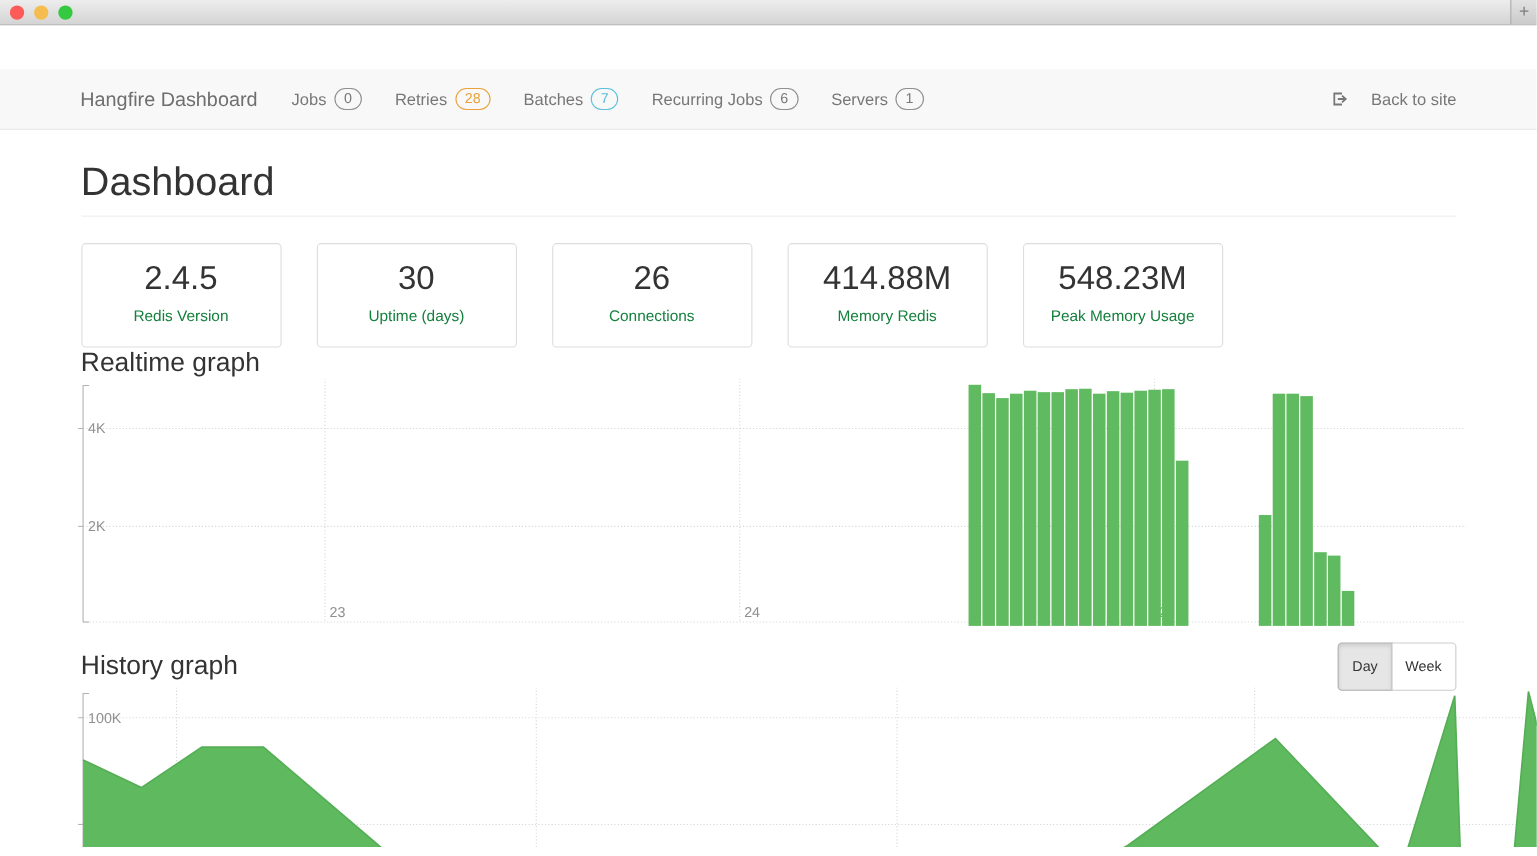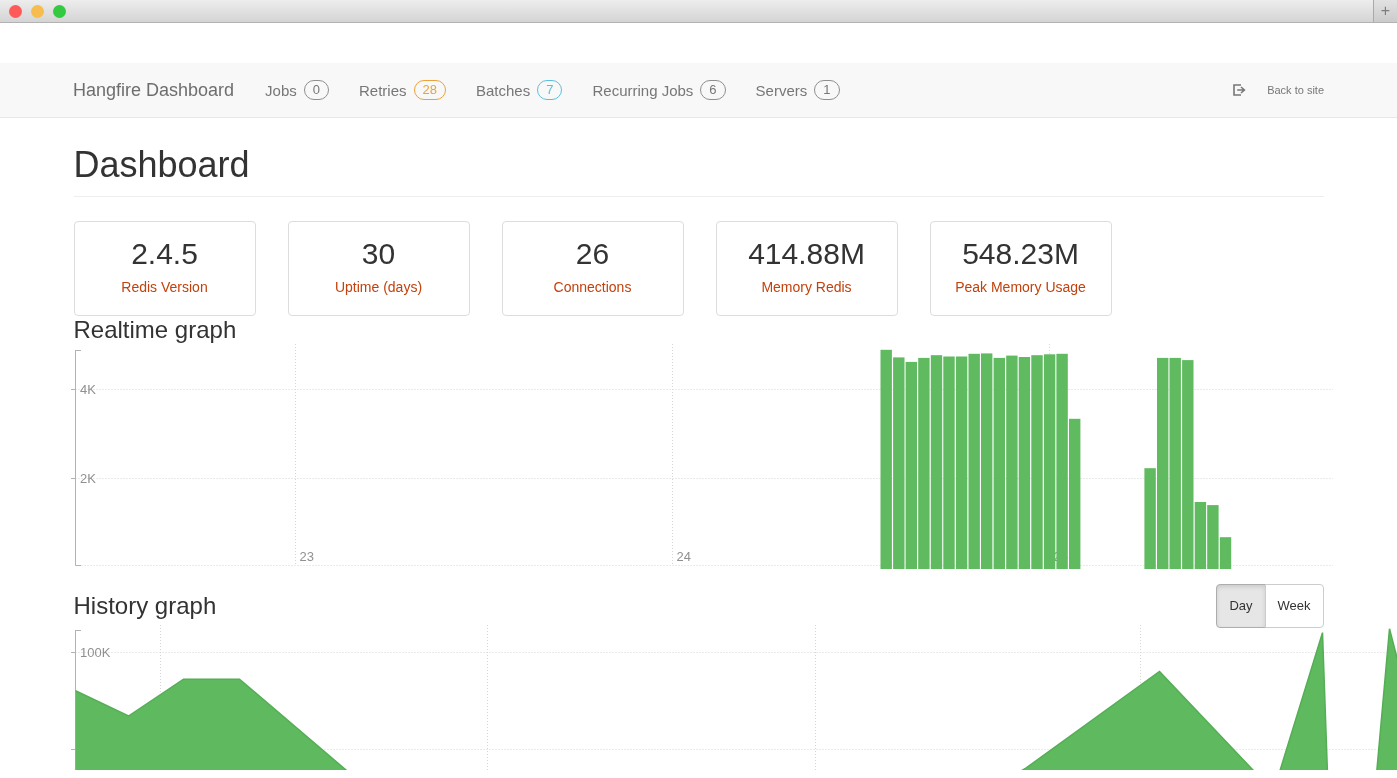--- a/index.html
+++ b/index.html
@@ -37,32 +37,32 @@
   .nav li {
     display:flex; align-items:center; gap:7px;
     padding:0 15px; font-size:15px; color:#777; cursor:pointer; white-space:nowrap;
   }
   .metric {
     display:inline-block; border:1px solid #8f8f8f; color:#777;
     border-radius:11px; padding:1px 8px; font-size:13px; line-height:16px;
   }
   .metric.warning { color:#e9a23c; border-color:#e9a23c; }
   .metric.info    { color:#5bc0de; border-color:#5bc0de; }
-  .back { margin-left:auto; display:flex; align-items:center; gap:20px; color:#777; font-size:11px; cursor:pointer; }
+  .back { margin-left:auto; display:flex; align-items:center; gap:20px; color:#777; font-size:15px; cursor:pointer; }
   
   .container { width:1250px; margin:0 auto; }
   h1.page-title { margin:26px 0 10px; font-size:36px; font-weight:500; color:#333; }
   hr.rule { border:0; border-top:1px solid #eee; margin:0 0 24px; }
   .stats { display:flex; gap:32px; }
   .stat-card {
     width:182px; height:95px; border:1px solid #ddd; border-radius:4px;
     text-align:center; padding-top:15px;
   }
   .stat-value { font-size:30px; color:#333; line-height:34px; }
-  .stat-label { font-size:14px; color:#c2410c; margin-top:8px; }
+  .stat-label { font-size:14px; color:#15803d; margin-top:8px; }
   h2.section-title { font-size:24px; font-weight:500; color:#333; margin:0; }
   .realtime-title { margin:47px 0 6px; }
   .history-head {
     display:flex; justify-content:space-between; align-items:center;
     margin:22px 0 4px; height:30px;
   }
   .btn-group { display:flex; }
   .btn {
     font-size:13px; color:#333; padding:5px 12px; height:44px;
     background:#fff; border:1px solid #ccc; cursor:pointer;

